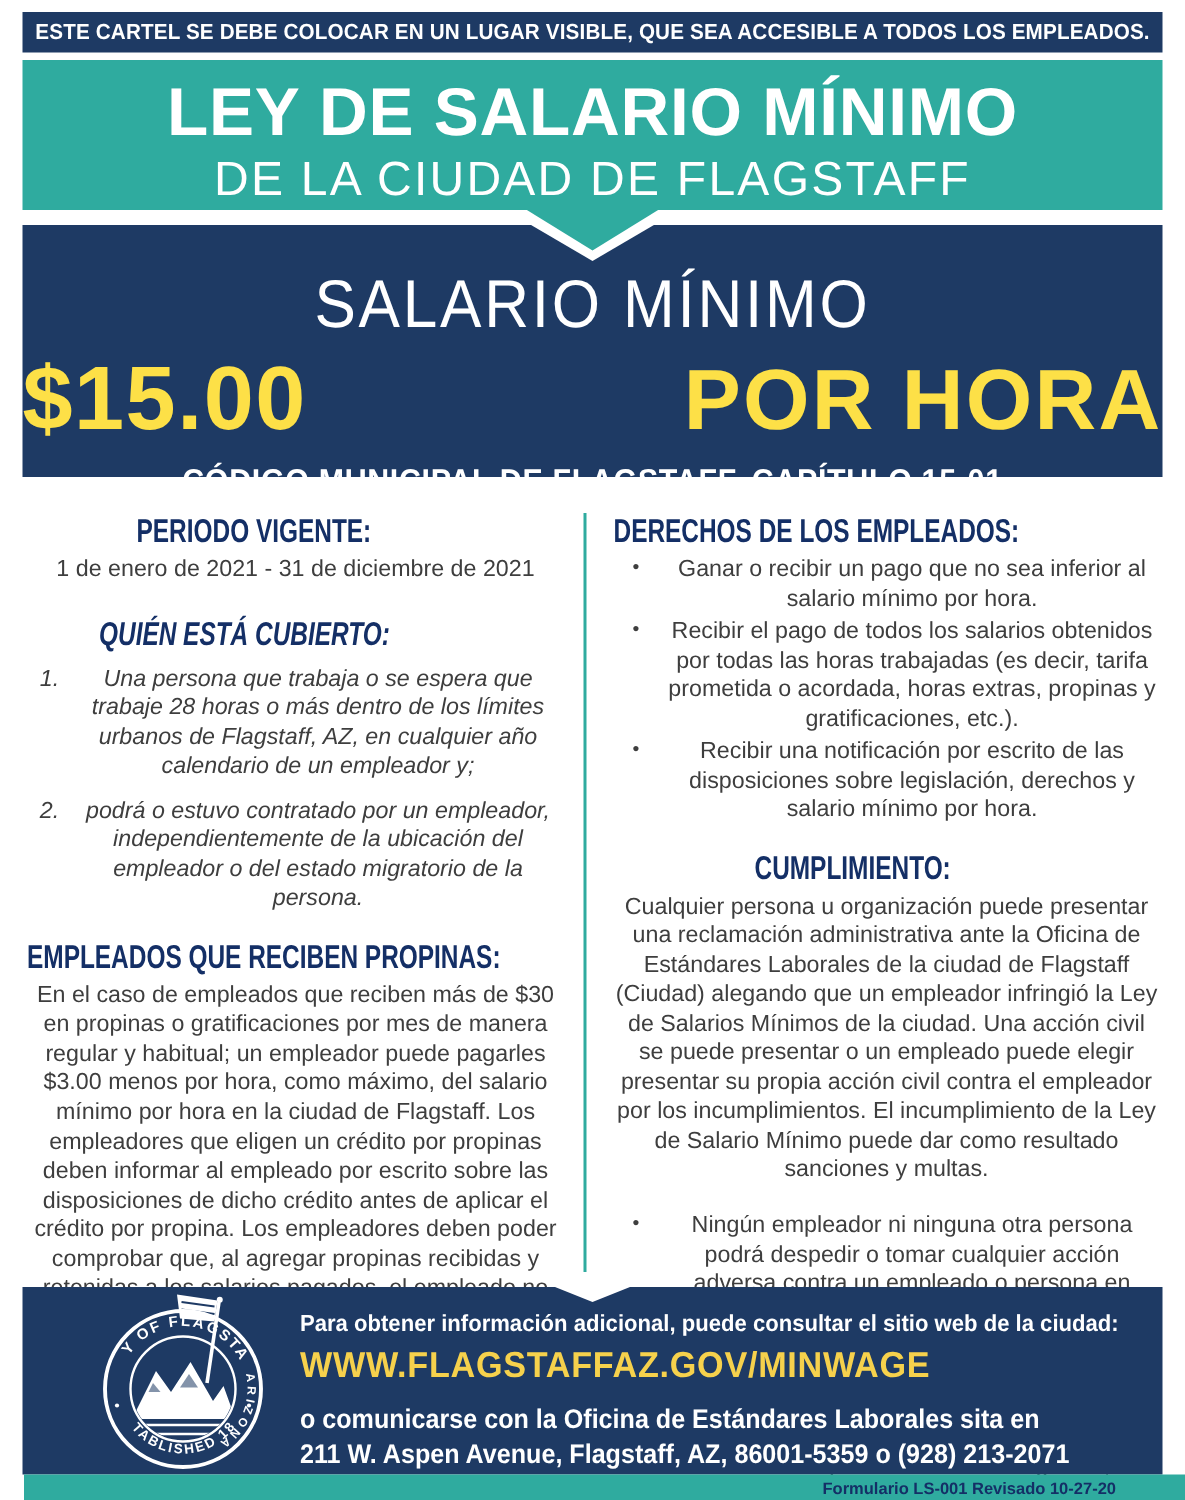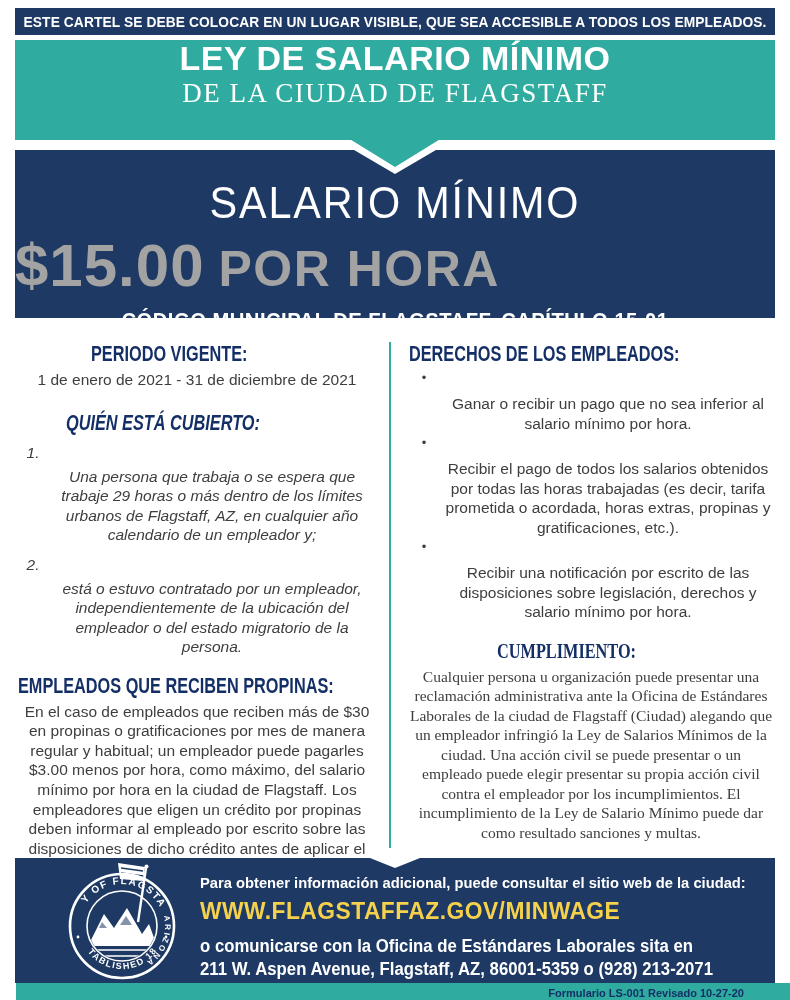--- a/index.html
+++ b/index.html
@@ -26,24 +26,24 @@
     display:inline-block; transform:scaleX(.95); transform-origin:center;
   }
   .top-bar .dash { color:#2fab9f; font-weight:bold; font-size:15px; padding:0 7px; }
 
   
   .teal-banner {
     position:absolute; left:15px; right:15px; top:40px; height:100px;
     background:#2fab9f; color:#ffffff; text-align:center;
   }
   .teal-banner .main-title {
-    margin-top:0; font-size:34px; font-weight:bold; letter-spacing:.5px; line-height:1.1;
+    margin-top:10px; font-size:45px; font-weight:bold; letter-spacing:.5px; line-height:1.1;
   }
   .teal-banner .sub-title {
-    font-size:27px; font-weight:normal; letter-spacing:1.5px; line-height:1.2;font-family:Liberation Serif, serif;
+    font-size:32px; font-weight:normal; letter-spacing:1.5px; line-height:1.2;
   }
 
   
   .navy-banner {
     position:absolute; left:15px; right:15px; top:150px; height:168px;
     background:#1e3a64; color:#ffffff; text-align:center;
   }
   .chev-white {
     position:absolute; top:-10px; left:50%; transform:translateX(-50%);
     width:0; height:0;
@@ -53,23 +53,23 @@
   .chev-teal {
     position:absolute; top:-12px; left:50%; transform:translateX(-50%);
     width:0; height:0;
     border-left:47px solid transparent; border-right:47px solid transparent;
     border-top:29px solid #2fab9f;
   }
   .wage-line1 {
     margin-top:27px; font-size:45px; font-weight:normal; letter-spacing:2px;
     display:block; transform:scaleX(.92); transform-origin:center;
   }
-  .wage-line2 { margin-top:2px; display:flex; align-items:baseline; justify-content:flex-start; gap:14px; color:#a3a3a3; }
+  .wage-line2 { margin-top:2px; display:flex; align-items:baseline; justify-content:space-between; gap:14px; color:#fde047; }
   .wage-amount { font-size:60px; font-weight:bold; letter-spacing:1px; }
-  .wage-unit   { font-size:50px; font-weight:bold; letter-spacing:1.5px; }
+  .wage-unit   { font-size:57px; font-weight:bold; letter-spacing:1.5px; }
   .wage-code {
     margin-top:8px; font-size:22px; font-weight:bold; letter-spacing:.5px;
     display:block; transform:scaleX(.92); transform-origin:center;
   }
 
   
   .col { position:absolute; top:342px; font-size:15.5px; line-height:1.26; color:#3e3e3e;text-align:center; }
   .col-left  { left:18px;  width:358px; }
   .col-right { left:409px; width:364px; }
   .divider { position:absolute; left:389px; top:342px; width:2px; height:506px; background:#2fab9f; }
@@ -79,21 +79,21 @@
     margin-bottom:5px; white-space:nowrap;
   }
   .sec-heading .cond { display:inline-block; transform:scaleX(.74); transform-origin:left center; letter-spacing:0; }
   .section { margin-bottom:17px; }
   .section p { margin:0; }
 
   .num-item, .bullet-item { display:flex; margin-bottom:10px; }
   .bullet-item { margin-bottom:2px; }
   .num-item .num { flex:0 0 30px; }
   .bullet-item .dot { flex:0 0 12px; margin-left:9px; margin-right:13px; font-size:13px; }
-  .item-text { flex:1;margin-top:24px; }
+  .item-text { flex:1; }
 
   
   .footer-band {
     position:absolute; left:15px; right:15px; top:858px; height:125px;
     background:#1e3a64; color:#ffffff;
   }
   .footer-notch {
     position:absolute; top:0; left:50%; transform:translateX(-50%);
     width:0; height:0;
     border-left:25px solid transparent; border-right:25px solid transparent;
@@ -146,25 +146,25 @@
     <div class="section">
       <div class="sec-heading"><span class="cond">PERIODO VIGENTE:</span></div>
       <p>1 de enero de 2021 - 31 de diciembre de 2021</p>
     </div>
 
     <div class="section" style="margin-top:21px;font-style:italic;">
       <div class="sec-heading"><span class="cond">QUIÉN ESTÁ CUBIERTO:</span></div>
       <div style="margin-top:9px;">
         <div class="num-item">
           <span class="num">1.</span>
-          <span class="item-text">Una persona que trabaja o se espera que trabaje 29 horas o más dentro de los límites urbanos de Flagstaff, AZ, en cualquier año calendario de un empleador y;</span>
+          <span class="item-text">Una persona que trabaja o se espera que trabaje 28 horas o más dentro de los límites urbanos de Flagstaff, AZ, en cualquier año calendario de un empleador y;</span>
         </div>
         <div class="num-item">
           <span class="num">2.</span>
-          <span class="item-text">está o estuvo contratado por un empleador, independientemente de la ubicación del empleador o del estado migratorio de la persona.</span>
+          <span class="item-text">podrá o estuvo contratado por un empleador, independientemente de la ubicación del empleador o del estado migratorio de la persona.</span>
         </div>
       </div>
     </div>
 
     <div class="section" style="">
       <div class="sec-heading"><span class="cond">EMPLEADOS QUE RECIBEN PROPINAS:</span></div>
       <p>En el caso de empleados que reciben más de $30 en propinas o gratificaciones por mes de manera regular y habitual; un empleador puede pagarles $3.00 menos por hora, como máximo, del salario mínimo por hora en la ciudad de Flagstaff. Los empleadores que eligen un crédito por propinas deben informar al empleado por escrito sobre las disposiciones de dicho crédito antes de aplicar el crédito por propina. Los empleadores deben poder comprobar que, al agregar propinas recibidas y retenidas a los salarios pagados, el empleado no recibió menos del salario mínimo por hora por todas las horas trabajadas en cada semana laboral. Se deben cumplir otras condiciones.</p>
     </div>
   </div>
 
@@ -180,21 +180,21 @@
       <div class="bullet-item">
         <span class="dot">•</span>
         <span class="item-text">Recibir el pago de todos los salarios obtenidos por todas las horas trabajadas (es decir, tarifa prometida o acordada, horas extras, propinas y gratificaciones, etc.).</span>
       </div>
       <div class="bullet-item">
         <span class="dot">•</span>
         <span class="item-text">Recibir una notificación por escrito de las disposiciones sobre legislación, derechos y salario mínimo por hora.</span>
       </div>
     </div>
 
-    <div class="section" style="margin-top:14px;font-family:Liberation Serif, serif;">
+    <div class="section" style="margin-top:14px;">
       <div class="sec-heading"><span class="cond">CUMPLIMIENTO:</span></div>
       <p>Cualquier persona u organización puede presentar una reclamación administrativa ante la Oficina de Estándares Laborales de la ciudad de Flagstaff (Ciudad) alegando que un empleador infringió la Ley de Salarios Mínimos de la ciudad. Una acción civil se puede presentar o un empleado puede elegir presentar su propia acción civil contra el empleador por los incumplimientos. El incumplimiento de la Ley de Salario Mínimo puede dar como resultado sanciones y multas.</p>
     </div>
 
     <div class="section" style="margin-top:14px;">
       <div class="bullet-item">
         <span class="dot">•</span>
         <span class="item-text">Ningún empleador ni ninguna otra persona podrá despedir o tomar cualquier acción adversa contra un empleado o persona en represalia por lo siguiente:</span>
       </div>
       <div class="bullet-item">

